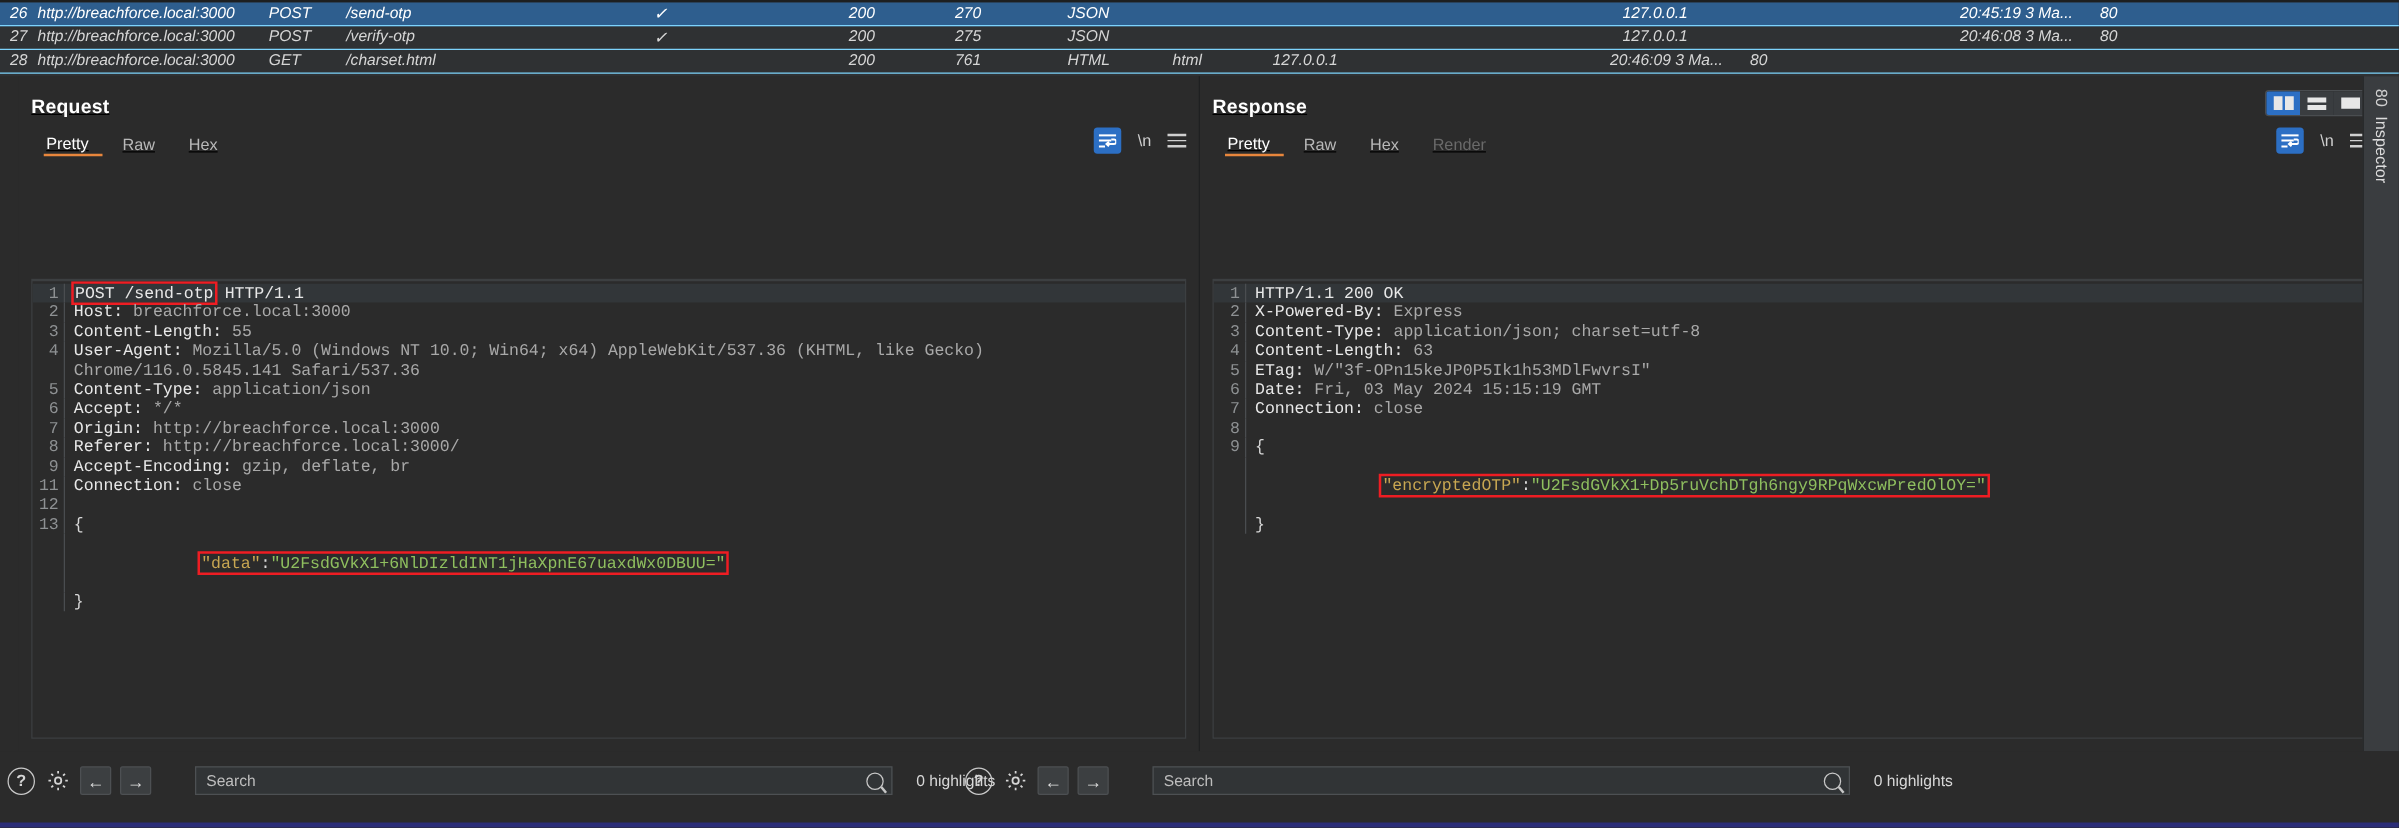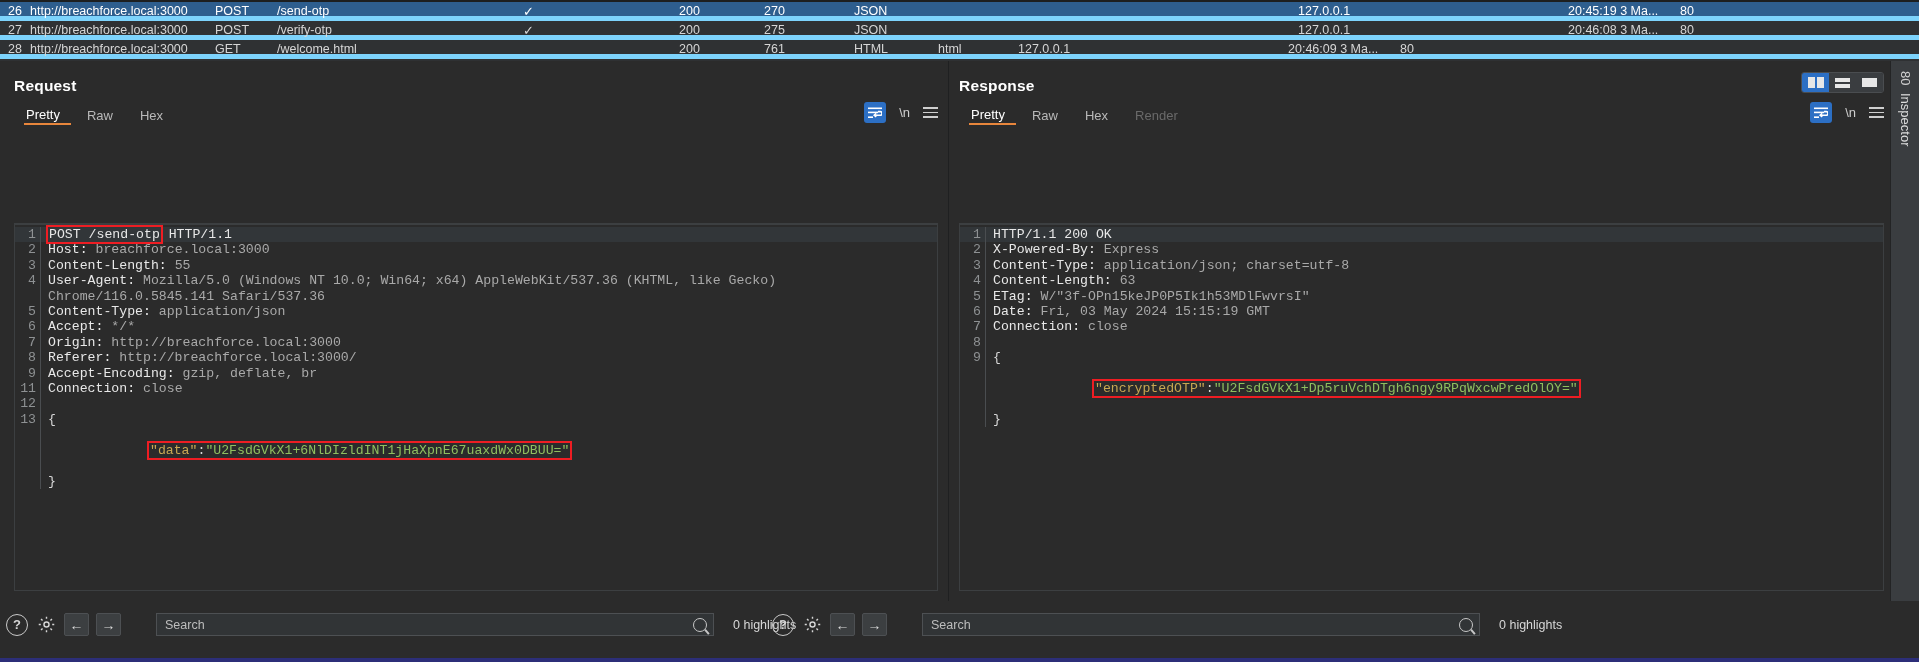--- a/index.html
+++ b/index.html
@@ -12,48 +12,50 @@
   }
   * { box-sizing: border-box; }
 
   
   .history {
     position: absolute; left: 0; top: 0; width: 1919px; height: 61px;
     background: #2f3133;
     border-top: 2px solid #1d1f20;
   }
   .hist-row {
-    display: flex; align-items: flex-start;
+    display: flex; align-items: flex-end;
     height: 19px; line-height: 19px;
     font-size: 12.5px;
     color: #d6d6d6;
-    border-bottom: 5px solid #7dd3fc;
+    border-bottom: 1px solid #7dd3fc;
     white-space: nowrap;
+    font-style: italic;
   }
   .hist-row.selected { background: #2e5e8e; color: #ffffff; }
   .hist-row .c-num    { width: 30px; padding-left: 8px; }
   .hist-row .c-host   { width: 185px; }
   .hist-row .c-method { width: 62px; }
   .hist-row .c-path   { width: 240px; }
   .hist-row .c-params { width: 162px; text-align: left; padding-left: 6px;}
   .hist-row .c-status { width: 85px; }
   .hist-row .c-len    { width: 90px; }
   .hist-row .c-mime   { width: 84px; }
   .hist-row .c-ext    { width: 80px; }
   .hist-row .c-title  { width: 280px; }
   .hist-row .c-ip     { width: 270px; }
   .hist-row .c-time   { width: 112px; }
   .hist-row .c-port   { width: 40px; }
   .tick { font-size: 13px; }
 
   
   .main {
-    position: absolute; left: 4px; top: 61px;
+    position: absolute; left: 15px; top: 61px;
     width: 1890px; height: 540px;
     display: flex;
+    text-decoration: underline;
   }
   .pane {
     position: relative;
     height: 540px;
     background: #2b2b2b;
     border-right: 1px solid #1f2021;
   }
   .pane-request  { width: 945px; }
   .pane-response { width: 945px; border-right: none; }
 
@@ -280,21 +282,21 @@
     <span class="c-title"></span>
     <span class="c-ip">127.0.0.1</span>
     <span class="c-time">20:46:08 3 Ma...</span>
     <span class="c-port">80</span>
   </div>
 
   <div class="hist-row">
     <span class="c-num">28</span>
     <span class="c-host">http://breachforce.local:3000</span>
     <span class="c-method">GET</span>
-    <span class="c-path">/welcome.html</span>
+    <span class="c-path">/charset.html</span>
     <span class="c-params tick"></span>
     <span class="c-status">200</span>
     <span class="c-len">761</span>
     <span class="c-mime">HTML</span>
     <span class="c-ext">html</span>
     <span class="c-ip">127.0.0.1</span>
     <span class="c-time">20:46:09 3 Ma...</span>
     <span class="c-port">80</span>
   </div>
 

